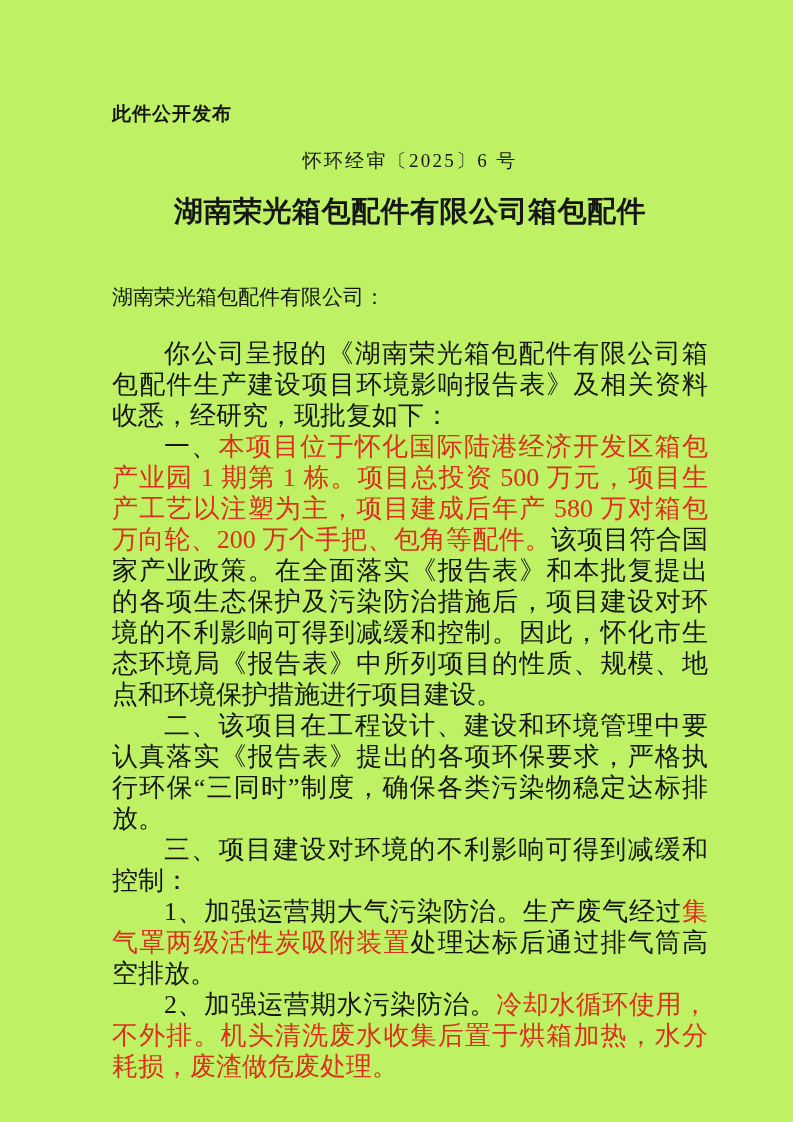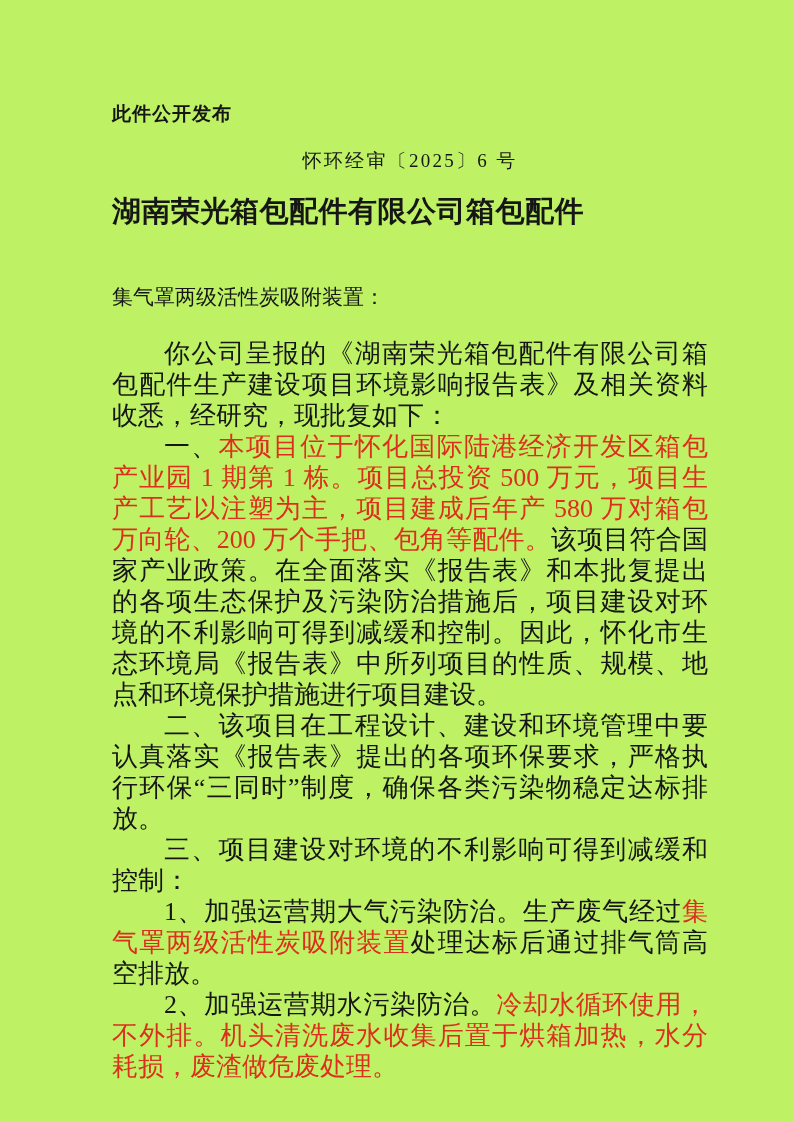--- a/index.html
+++ b/index.html
@@ -42,21 +42,21 @@
     margin-top: 24px;
     text-align: center;
     font-family: "Liberation Serif", "DejaVu Serif", serif;
     font-size: 19px;
     line-height: 24px;
     letter-spacing: 0.12em;
     color: var(--text-black);
   }
   .doc-title {
     margin: 18px 0 0 0;
-    text-align: left;
+    text-align: center;
     font-family: "Liberation Sans", "DejaVu Sans", sans-serif;
     font-weight: bold;
     font-size: 29px;
     line-height: 40px;
     letter-spacing: 0.5px;
     color: var(--text-black);
   }
   .doc-title .title-line { display: block; }
   .salutation {
     margin-top: 51px;
@@ -87,21 +87,21 @@
 <div class="page">
   <div class="publish-note">此件公开发布</div>
 
 
   <div class="doc-number">怀环经审〔2025〕6 号</div>
 
   <h1 class="doc-title">
     <span class="title-line">湖南荣光箱包配件有限公司箱包配件</span>
   </h1>
 
-  <div class="salutation">集气罩两级活性炭吸附装置：</div>
+  <div class="salutation">湖南荣光箱包配件有限公司：</div>
 
   <div class="body-text">
       <p class="para"><span class="seg">你公司呈报的《湖南荣光箱包配件有限公司箱包配件生产建设项目环境影响报告表》及相关资料收悉，经研究，现批复如下：</span></p>
       <p class="para"><span class="seg">一、</span><span class="seg red">本项目位于怀化国际陆港经济开发区箱包产业园 1 期第 1 栋。项目总投资 500 万元，项目生产工艺以注塑为主，项目建成后年产 580 万对箱包万向轮、200 万个手把、包角等配件。</span><span class="seg">该项目符合国家产业政策。在全面落实《报告表》和本批复提出的各项生态保护及污染防治措施后，项目建设对环境的不利影响可得到减缓和控制。因此，怀化市生态环境局《报告表》中所列项目的性质、规模、地点和环境保护措施进行项目建设。</span></p>
       <p class="para"><span class="seg">二、该项目在工程设计、建设和环境管理中要认真落实《报告表》提出的各项环保要求，严格执行环保“三同时”制度，确保各类污染物稳定达标排放。</span></p>
       <p class="para"><span class="seg">三、项目建设对环境的不利影响可得到减缓和控制：</span></p>
       <p class="para"><span class="seg">1、加强运营期大气污染防治。生产废气经过</span><span class="seg red">集气罩两级活性炭吸附装置</span><span class="seg">处理达标后通过排气筒高空排放。</span></p>
       <p class="para"><span class="seg">2、加强运营期水污染防治。</span><span class="seg red">冷却水循环使用，不外排。机头清洗废水收集后置于烘箱加热，水分耗损，废渣做危废处理。</span></p>
     </div>
 </div>

